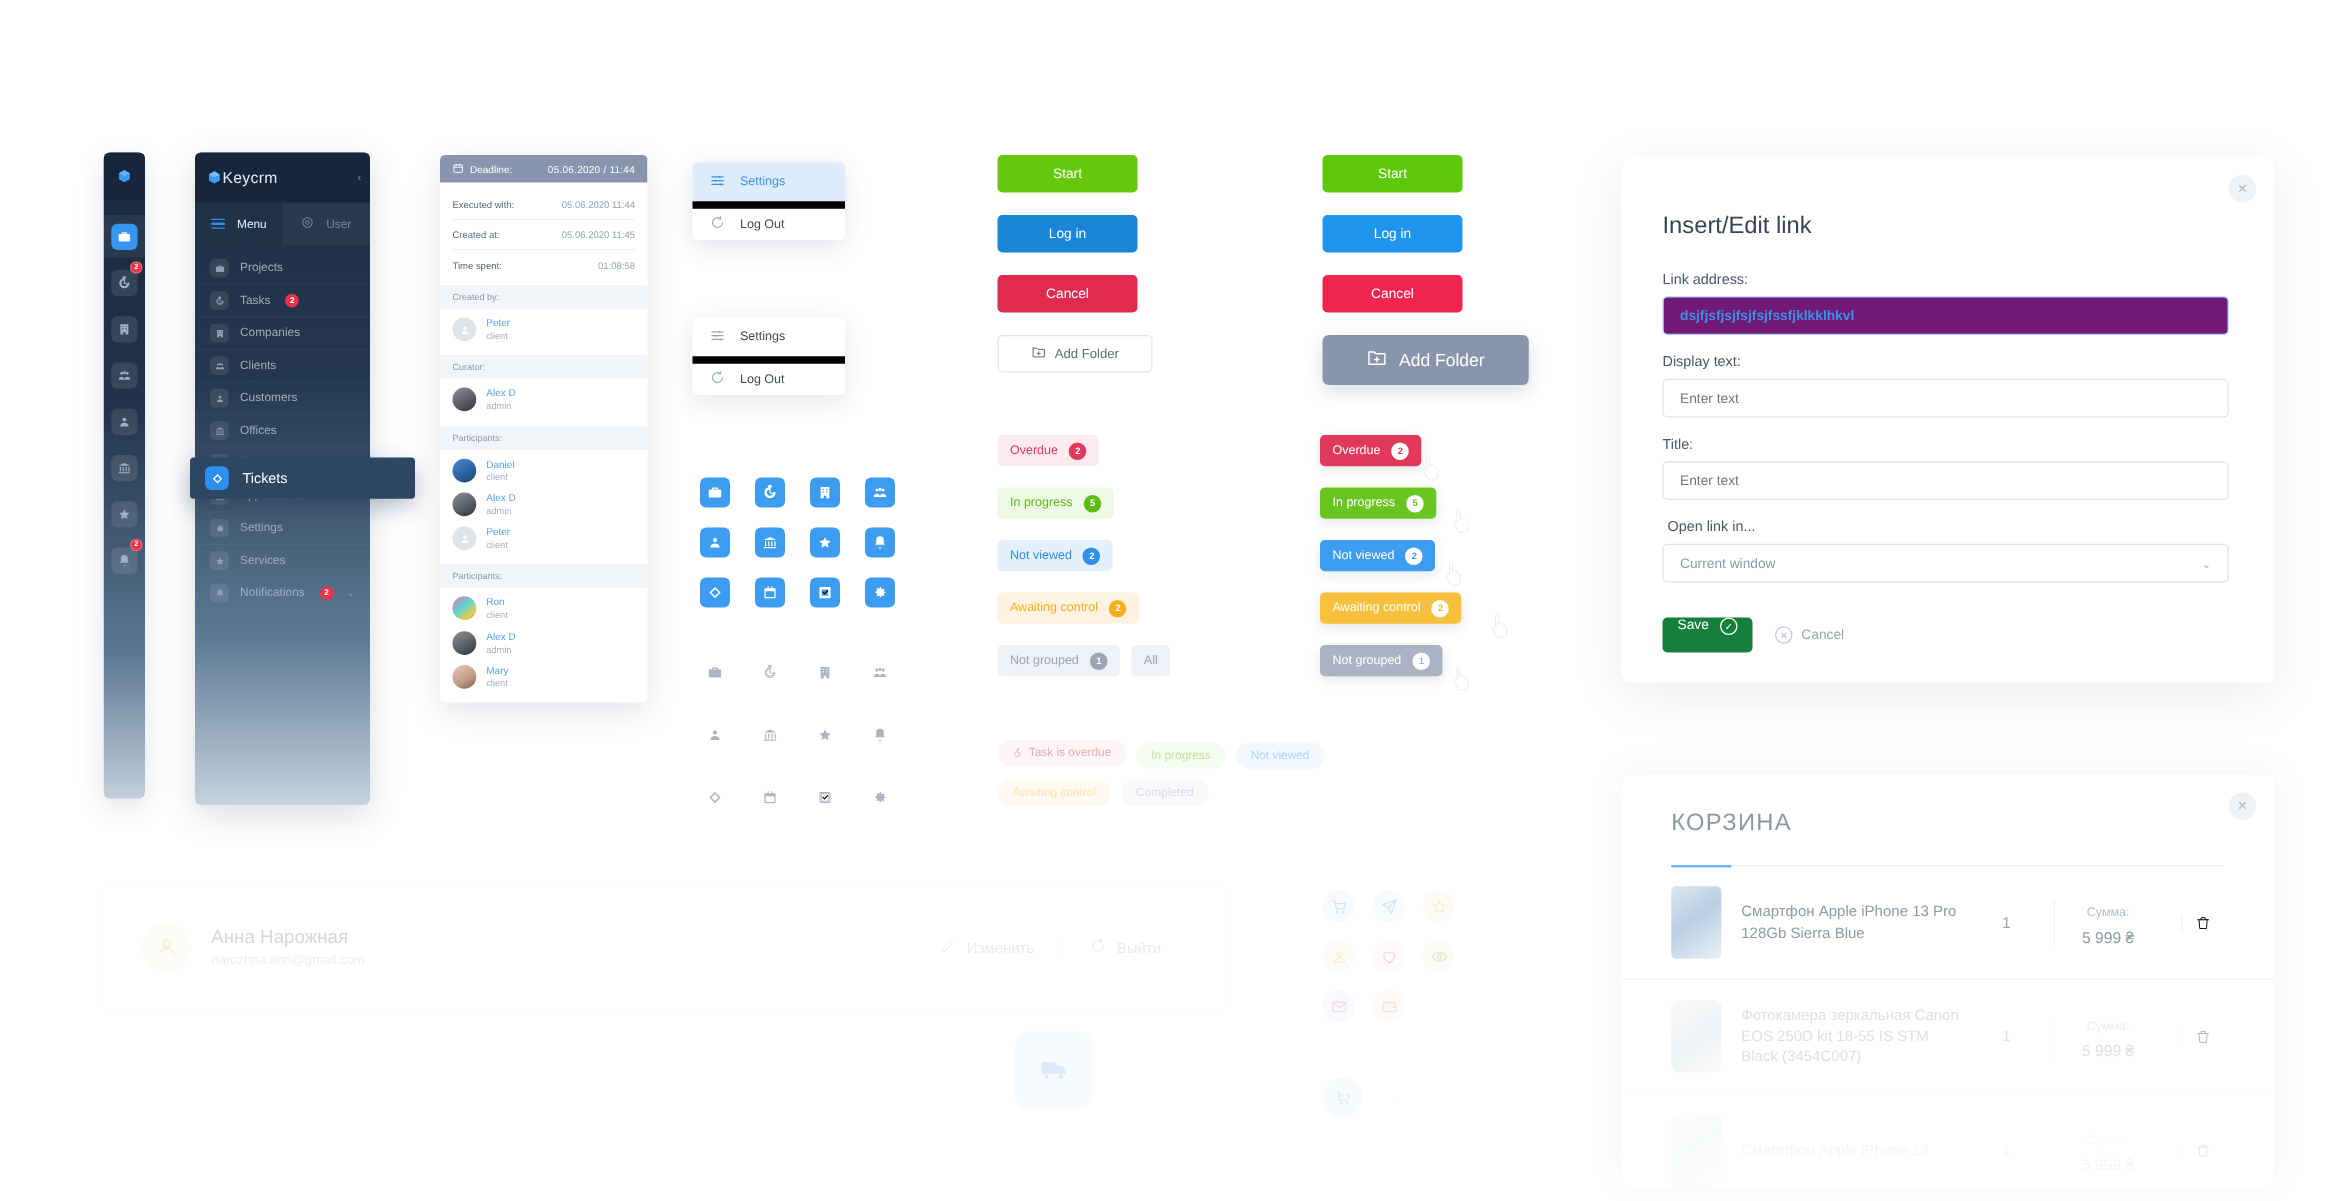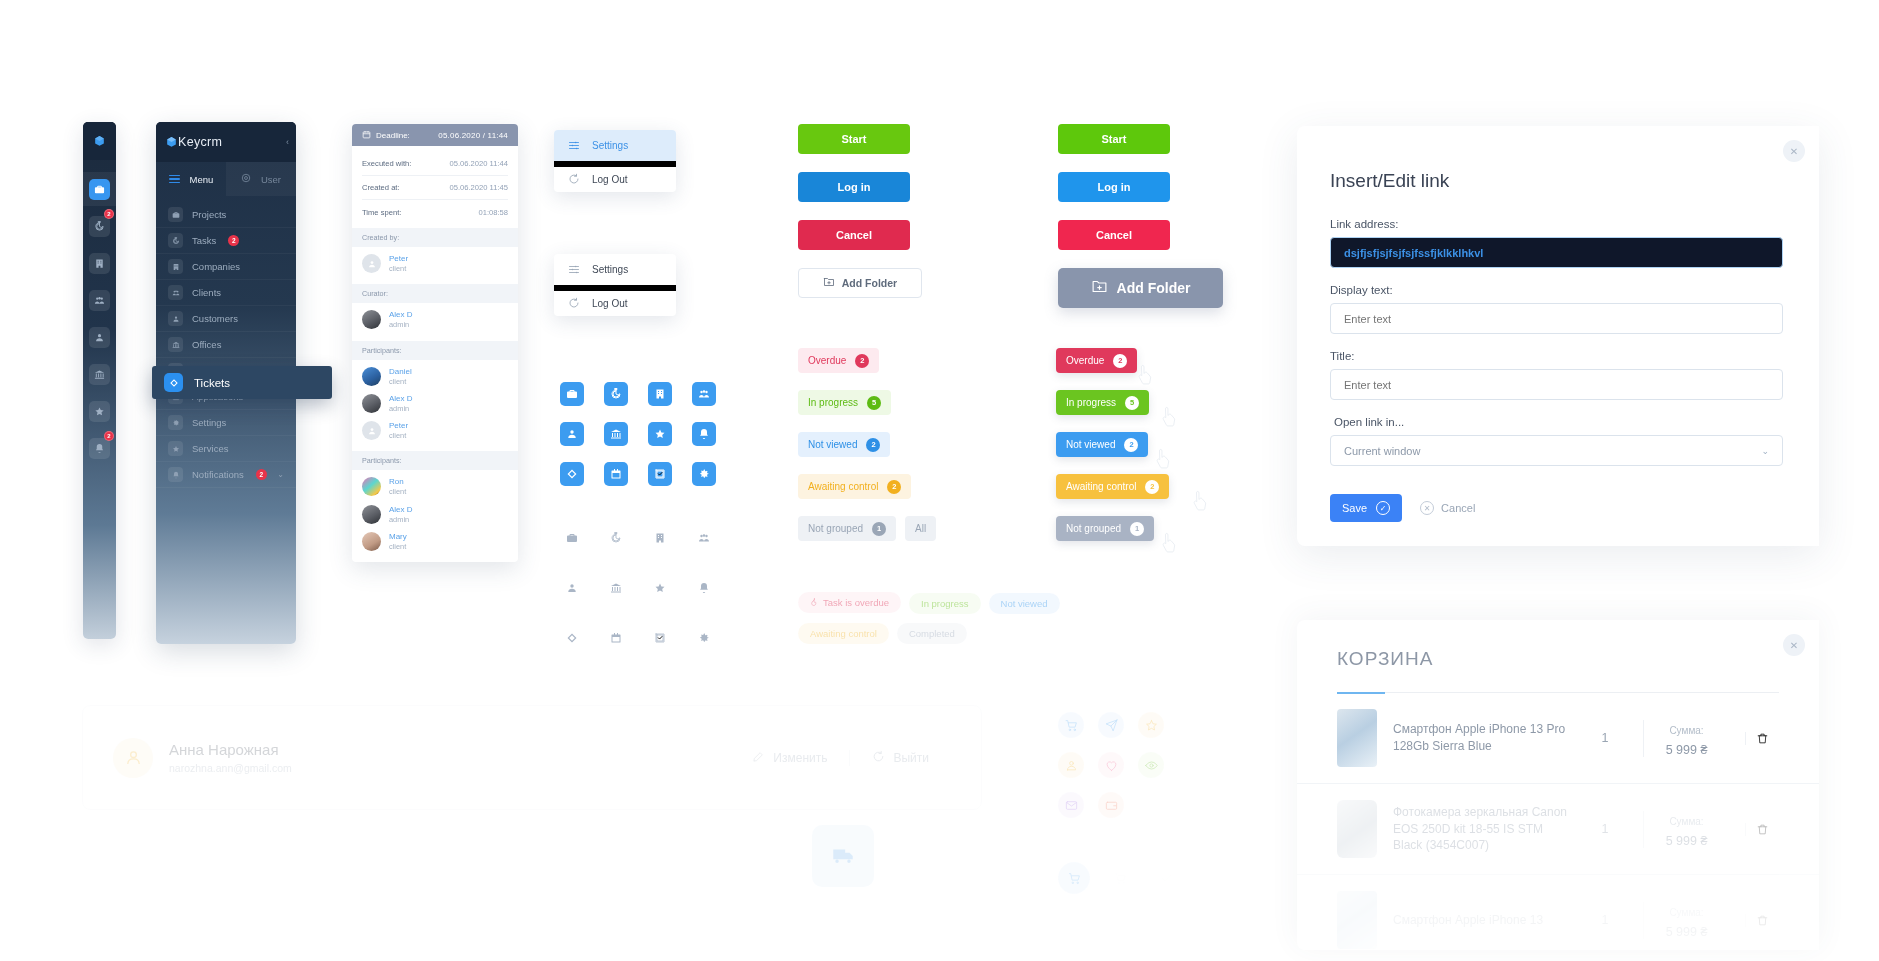--- a/index.html
+++ b/index.html
@@ -153,21 +153,21 @@
   .gh{ width:24px;height:24px;display:flex;align-items:center;justify-content:center; }
   .gh svg{ width:12px;height:12px;fill:#aab6c6; }
 
   
   .btncol{ position:absolute; }
   .btncol#bcA{ left:798px; top:124px; }
   .btncol#bcB{ left:1058px; top:124px; }
   .btn{
     width:112px;height:30px;border-radius:4px;border:none;color:#fff;
     font-size:11px; font-family:inherit; display:flex;align-items:center;justify-content:center;
-    margin-bottom:18px; cursor:pointer;font-weight:bold;
+    margin-bottom:18px; cursor:pointer;
   }
   .btn.start{ background:#68c80f; }
   .btn.login{ background:#1986d8; }
   .btn.cancel{ background:#e02a4f; }
   #bcB .btn.start{ background:#5ec80c; }
   #bcB .btn.login{ background:#1f95ec; }
   #bcB .btn.cancel{ background:#f0264f; }
   .btn.folder{
     background:#fff; color:#5f6b7c; border:1px solid #e0e6ee;
     width:124px; gap:7px; font-size:10.5px;
@@ -236,31 +236,31 @@
     color:#aab6c6; font-size:10px; cursor:pointer;
   }
   .m-title{ font-size:19px; color:#3a4354; padding:44px 0 0 33px; font-weight:400; }
   .m-body{ padding:26px 36px 0 33px; }
   .m-lbl{ font-size:11.5px; color:#4a5566; margin-bottom:7px; }
   .m-inp{
     width:100%; height:31px; border:1px solid #dbe3ec; border-radius:4px;
     padding:0 13px; font-size:11px; font-family:inherit; color:#8d99a9;
     background:#fff; margin-bottom:16px; outline:none;
   }
-  .m-inp.filled{ background:#0f172a; border-color:#aed3f4; color:#3c91e6; font-weight:600; }
+  .m-inp.filled{ background:#701a75; border-color:#aed3f4; color:#3c91e6; font-weight:600; }
   .m-sel{
     width:100%; height:31px; border:1px solid #dbe3ec; border-radius:4px;
     padding:0 13px; font-size:11px; color:#8d99a9; display:flex; align-items:center;
     margin-bottom:4px; background:#fff;
   }
   .m-sel .chev{ margin-left:auto; color:#9fb0c4; font-size:9px; }
   .m-foot{ display:flex; align-items:center; gap:18px; padding:24px 0 0 33px; }
   .save-btn{
-    background:#3b82f6; color:#fff; border:none; border-radius:4px; height:28px;
-    padding:0 12px; display:flex;align-items:center;gap:9px; font-size:11px;
+    background:#15803d; color:#fff; border:none; border-radius:4px; height:28px;
+    padding:0 12px; display:flex;align-items:flex-start;gap:9px; font-size:11px;
     font-family:inherit; cursor:pointer;
   }
   .save-btn .ck{
     width:14px;height:14px;border-radius:50%;border:1.4px solid #fff;
     display:flex;align-items:center;justify-content:center;font-size:8px;
   }
   .cancel-lnk{ display:flex;align-items:center;gap:7px;font-size:11px;color:#9aa6b6; cursor:pointer; }
   .cancel-lnk .cx{
     width:14px;height:14px;border-radius:50%;border:1.2px solid #c3ccd8;
     display:flex;align-items:center;justify-content:center;font-size:8px;color:#b3bdcb;

